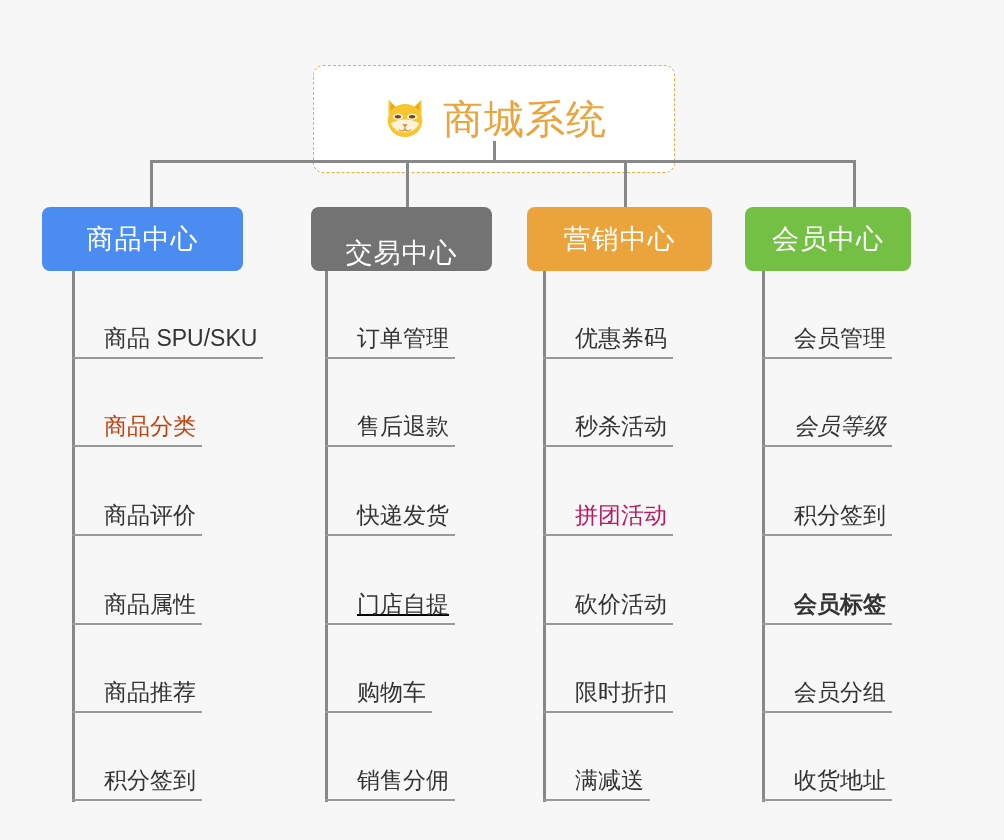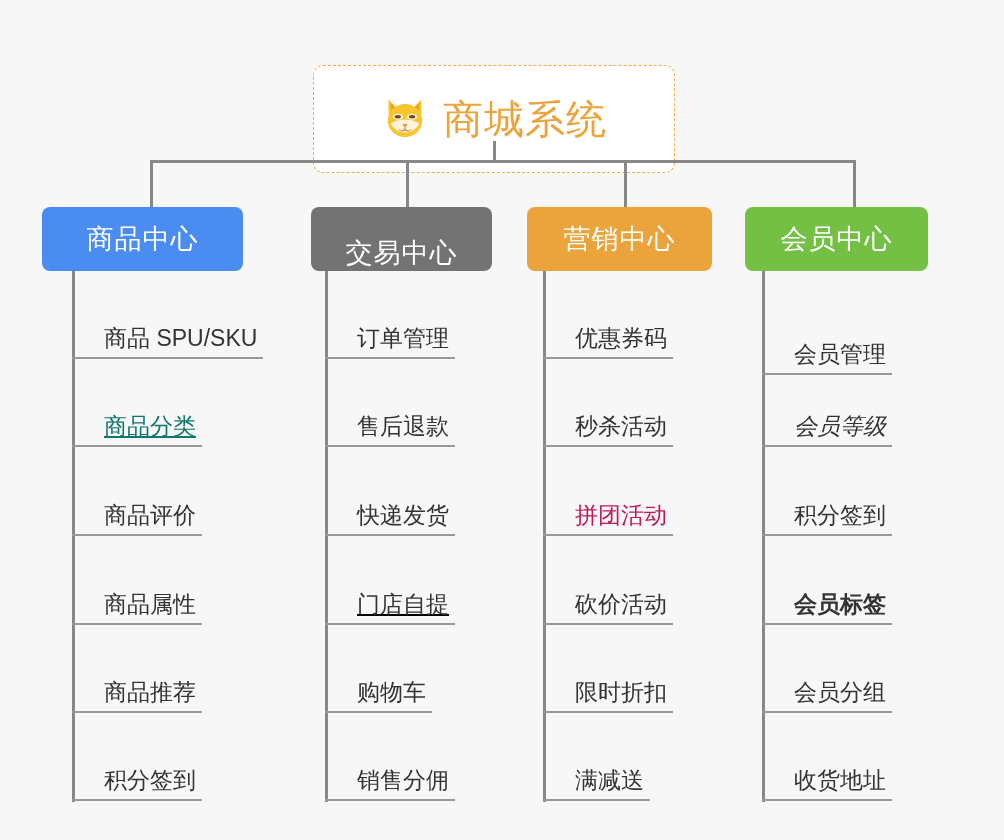--- a/index.html
+++ b/index.html
@@ -140,31 +140,31 @@
 
   <div class="category-box" style="left: 42px; width: 201px; background: rgb(74, 140, 240);">
     <span>商品中心</span>
   </div>
   <div class="category-box" style="left: 311px; width: 181px; background: #737373; align-items: flex-end;">
     <span>交易中心</span>
   </div>
   <div class="category-box" style="left: 527px; width: 185px; background: rgb(235, 164, 60);">
     <span>营销中心</span>
   </div>
-  <div class="category-box" style="left: 745px; width: 183px; background: rgb(116, 192, 68);">
+  <div class="category-box" style="left: 745px; width: 166px; background: rgb(116, 192, 68);">
     <span>会员中心</span>
   </div>
 
   <div class="leaf-column" style="left:72px;">
     <div class="leaf-spine" style="height: 531px; background: rgb(136, 136, 136);"></div>
     <div class="leaf-item" style="top: 0px; border-bottom-color: rgb(153, 153, 153);">
         <span class="leaf-label" style="color: rgb(51, 51, 51);">商品 SPU/SKU</span>
       </div>
     <div class="leaf-item" style="top: 88px; border-bottom-color: rgb(153, 153, 153);">
-        <span class="leaf-label" style="color: #0f766e; text-decoration: underline;">商品分类</span>
+        <span class="leaf-label" style="color: #c2410c;">商品分类</span>
       </div>
     <div class="leaf-item" style="top: 177px; border-bottom-color: rgb(153, 153, 153);">
         <span class="leaf-label" style="color: rgb(51, 51, 51);">商品评价</span>
       </div>
     <div class="leaf-item" style="top: 266px; border-bottom-color: rgb(153, 153, 153);">
         <span class="leaf-label" style="color: rgb(51, 51, 51);">商品属性</span>
       </div>
     <div class="leaf-item" style="top: 354px; border-bottom-color: rgb(153, 153, 153);">
         <span class="leaf-label" style="color: rgb(51, 51, 51);">商品推荐</span>
       </div>
@@ -212,21 +212,21 @@
     <div class="leaf-item" style="top: 354px; border-bottom-color: rgb(153, 153, 153);">
         <span class="leaf-label" style="color: rgb(51, 51, 51);">限时折扣</span>
       </div>
     <div class="leaf-item" style="top: 442px; border-bottom-color: rgb(153, 153, 153);">
         <span class="leaf-label" style="color: rgb(51, 51, 51);">满减送</span>
       </div>
   </div>
 
   <div class="leaf-column" style="left:762px;">
     <div class="leaf-spine" style="height: 531px; background: rgb(136, 136, 136);"></div>
-    <div class="leaf-item" style="top: 16px; border-bottom-color: rgb(153, 153, 153); justify-content: center;">
+    <div class="leaf-item" style="top: 0px; border-bottom-color: rgb(153, 153, 153); justify-content: center;">
         <span class="leaf-label" style="color: rgb(51, 51, 51);">会员管理</span>
       </div>
     <div class="leaf-item" style="top: 88px; border-bottom-color: rgb(153, 153, 153);">
         <span class="leaf-label" style="color: rgb(51, 51, 51); font-style: italic;">会员等级</span>
       </div>
     <div class="leaf-item" style="top: 177px; border-bottom-color: rgb(153, 153, 153);">
         <span class="leaf-label" style="color: rgb(51, 51, 51);">积分签到</span>
       </div>
     <div class="leaf-item" style="top: 266px; border-bottom-color: rgb(153, 153, 153); font-weight: bold;">
         <span class="leaf-label" style="color: rgb(51, 51, 51);">会员标签</span>

